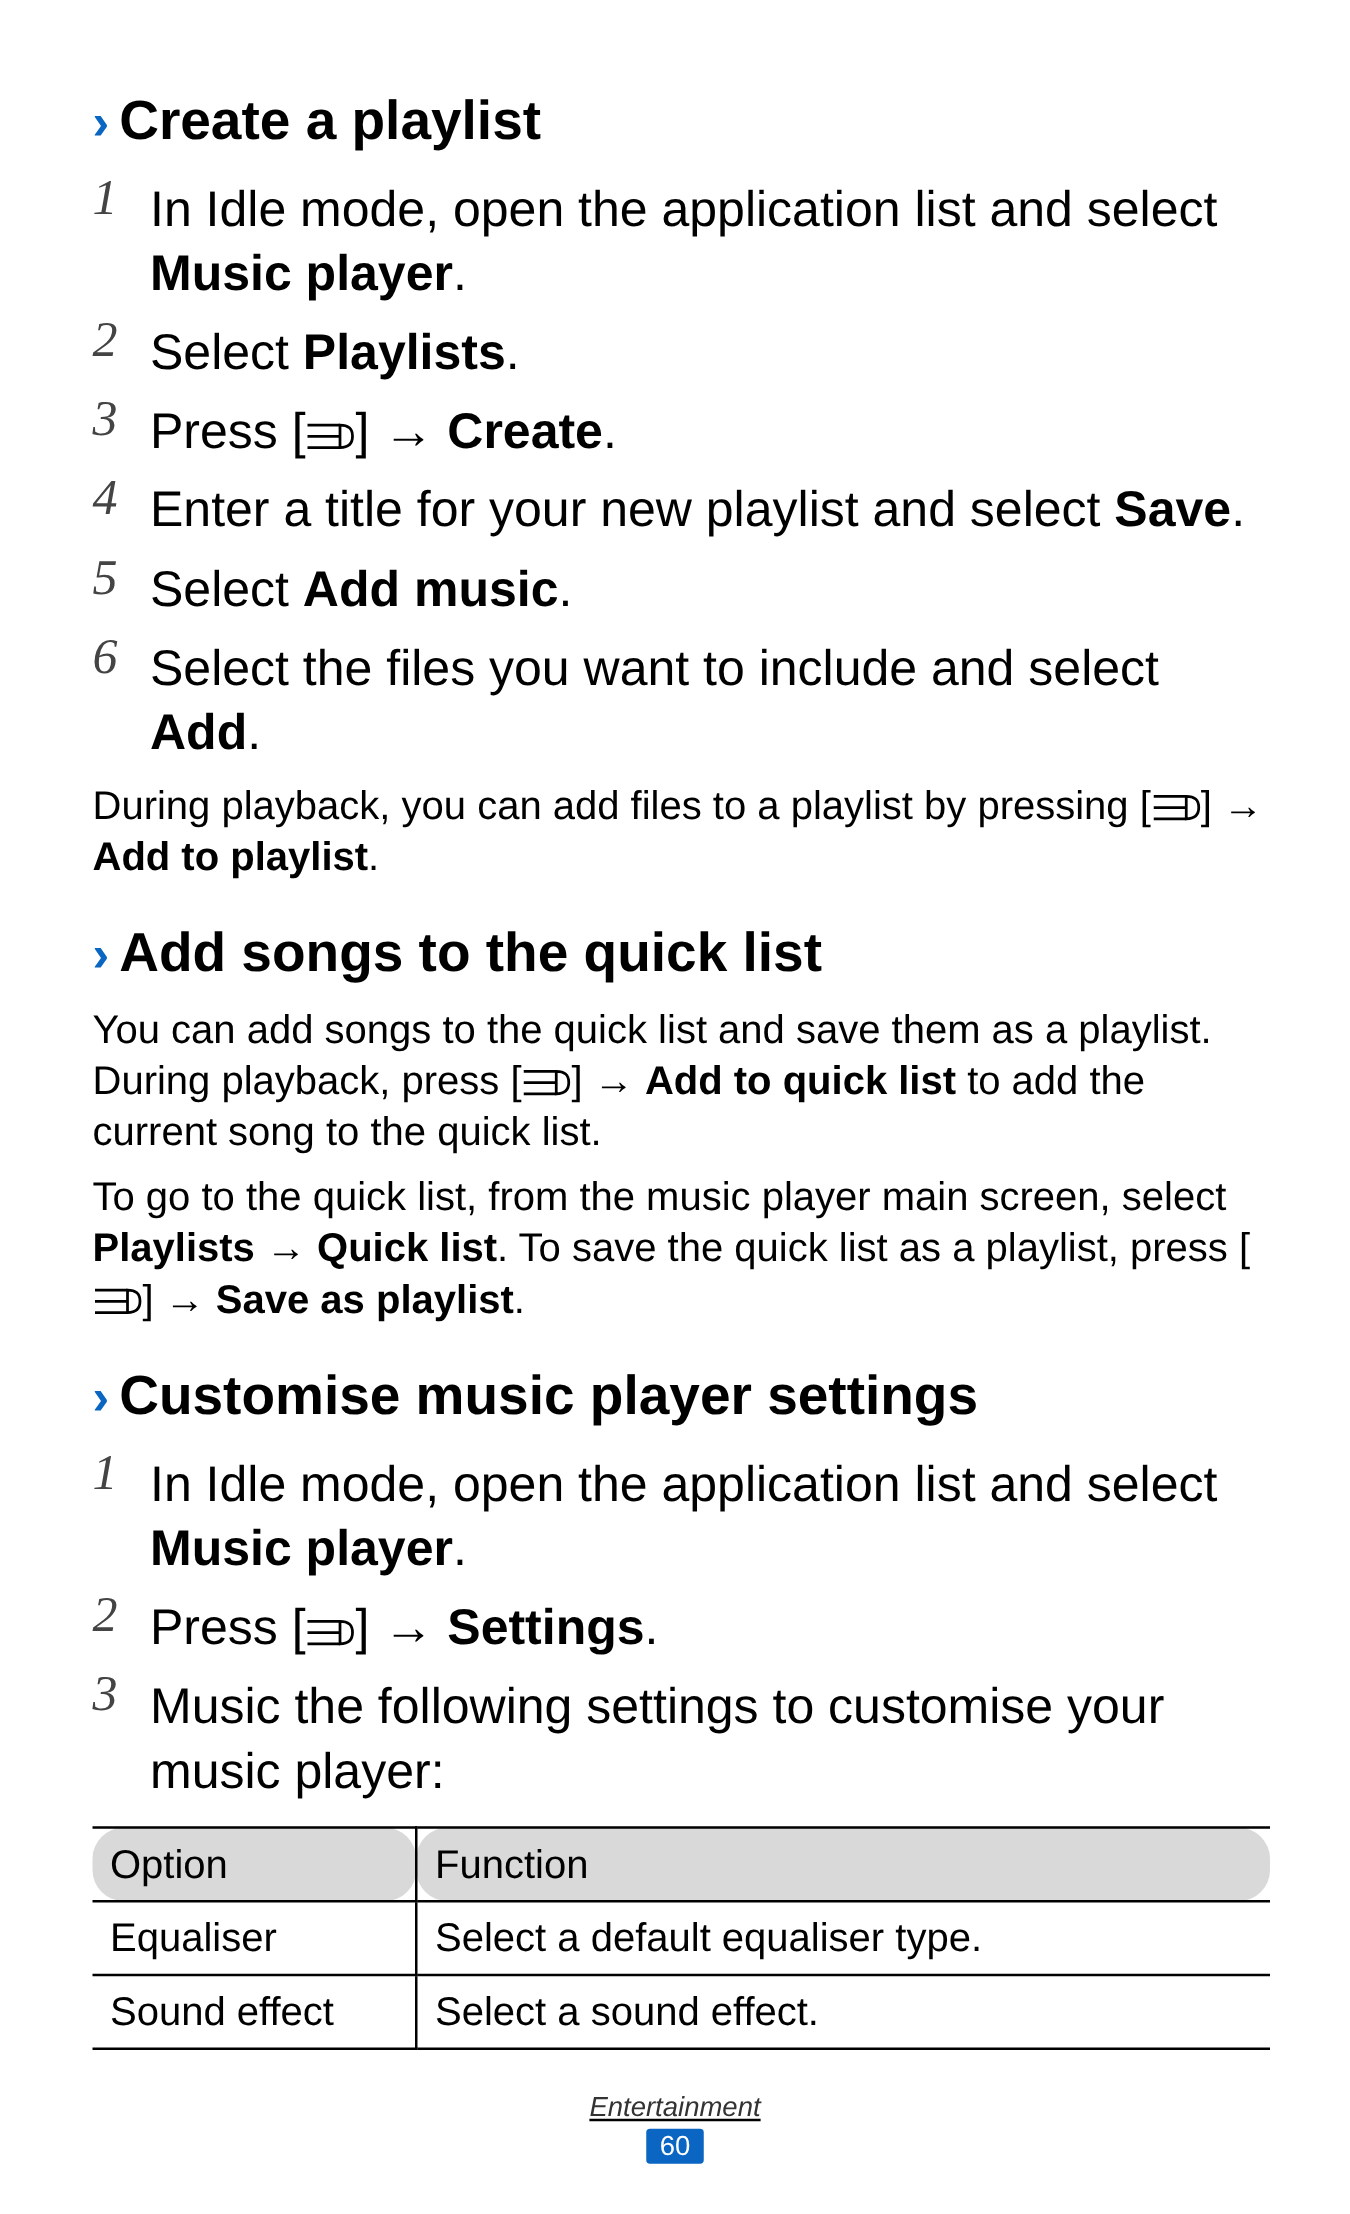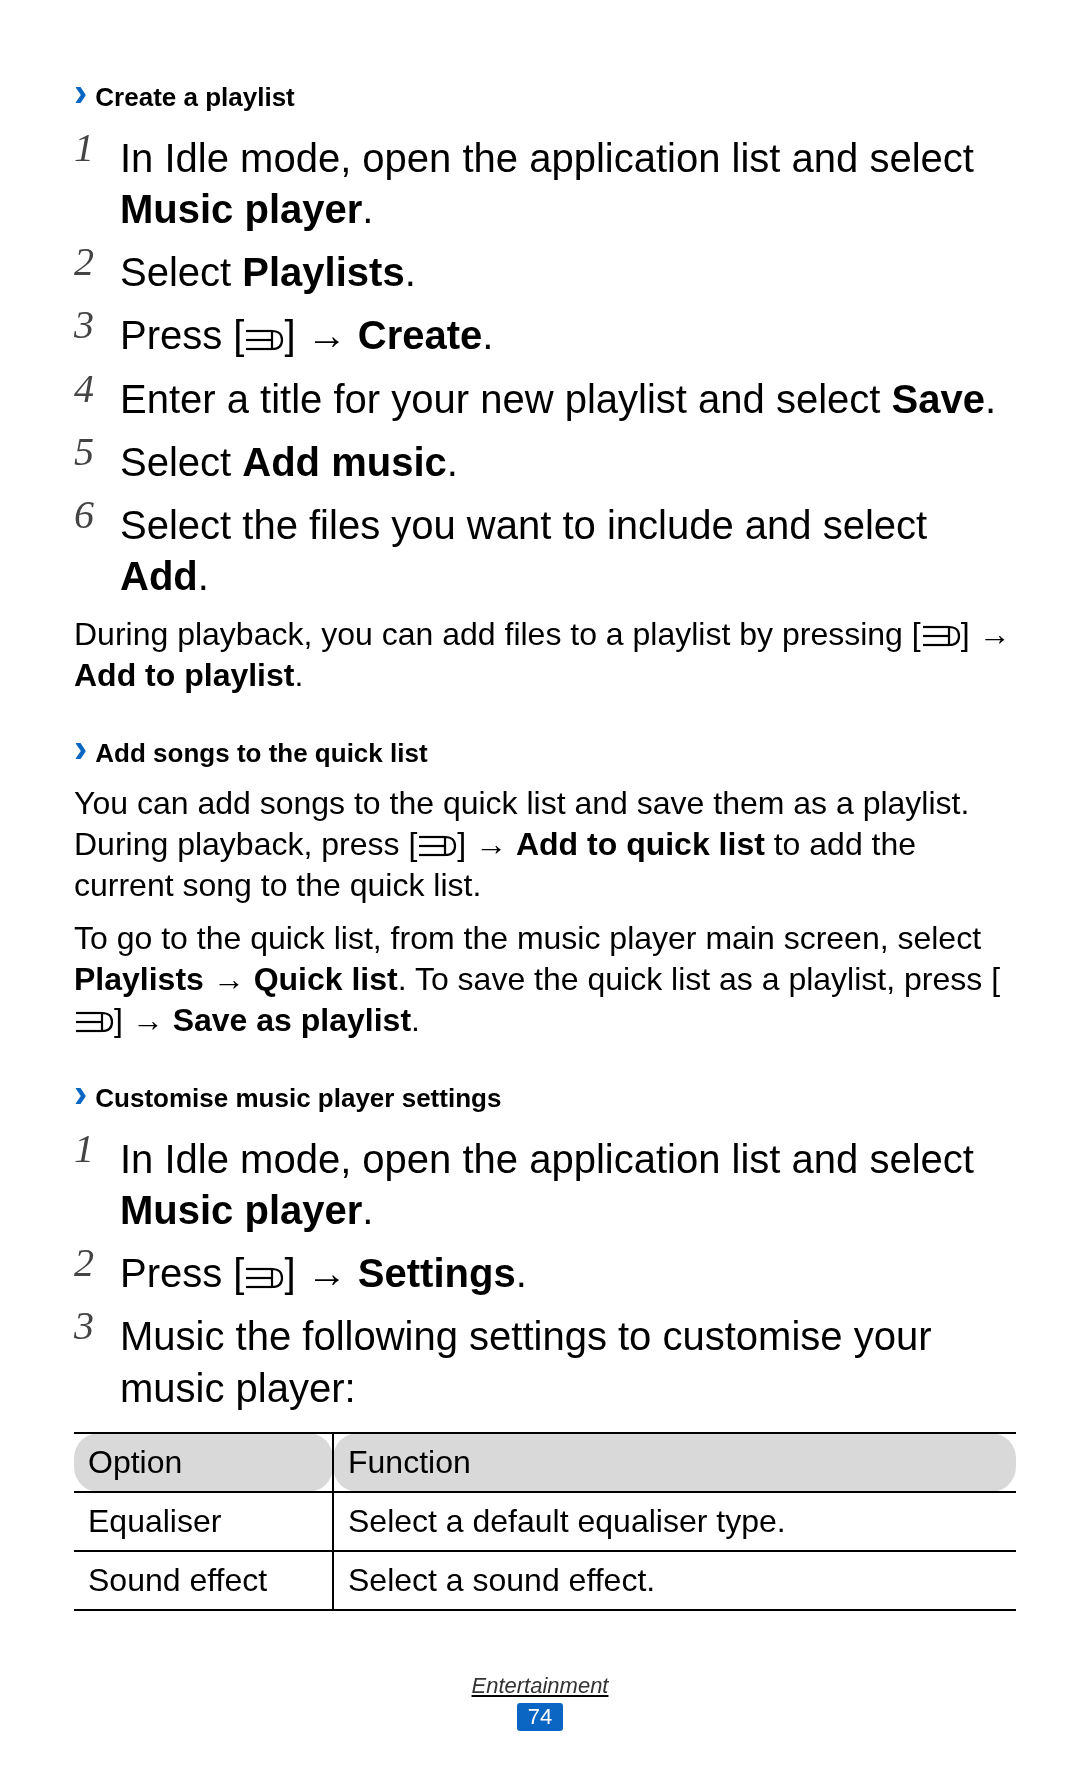--- a/index.html
+++ b/index.html
@@ -22,21 +22,21 @@
     margin: 8px 0 14px 6px;
   }
   .chev {
     color: #0a66c2;
     font-weight: 800;
     font-size: 40px;
     margin-right: 8px;
     line-height: 1;
   }
   .heading-text {
-    font-size: 26px;
+    font-size: 44px;
     font-weight: 800;
     line-height: 1.15;
   }
   .step-list {
     margin: 0;
     padding: 0;
     list-style: none;
   }
   .step-item {
     display: flex;
@@ -227,16 +227,16 @@
         </tr>
         <tr>
           <td>Sound effect</td>
           <td>Select a sound effect.</td>
         </tr>
       </tbody>
   </table>
 
   <div class="footer">
     <div class="footer-title">Entertainment</div>
-    <div class="page-badge">74</div>
+    <div class="page-badge">60</div>
   </div>
 
 </div>
 
 </body></html>

